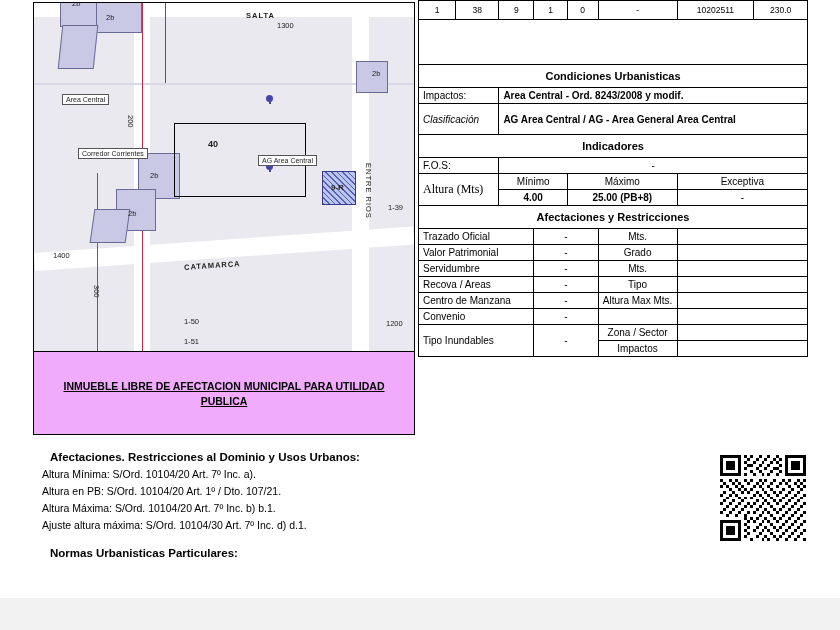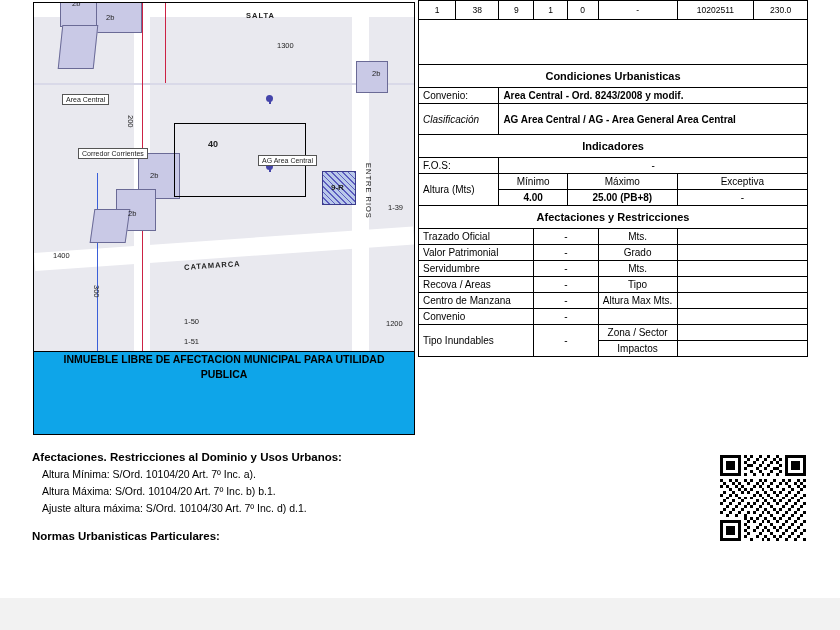--- a/index.html
+++ b/index.html
@@ -30,22 +30,22 @@
     overflow:hidden;
     background:#fff;
   }
   .map{
     position:absolute;left:0;top:0;width:380px;height:348px;
     background:#e9e9ef;
     overflow:hidden;
   }
   .mapfooter{
     position:absolute;left:0;top:348px;width:380px;height:83px;
-    background:#0ea5e9;border-top:1px solid #000;
-    display:flex;align-items:flex-start;justify-content:center;text-align:center;
+    background:#f0abfc;border-top:1px solid #000;
+    display:flex;align-items:center;justify-content:center;text-align:center;text-decoration:underline;
   }
   .mapfooter span{
     display:block;width:340px;font-weight:bold;font-size:10.5px;line-height:15px;
   }
 
   
   .blk{position:absolute;background:#c9c9e6;border:1px solid #6a6a96;}
   .street{position:absolute;background:#ffffff;}
   .maplbl{position:absolute;font-size:7.5px;color:#222;white-space:nowrap;}
   .maplbl.box{background:#fff;border:1px solid #555;padding:1px 3px;font-size:7px;}
@@ -82,21 +82,21 @@
   .val{font-weight:bold;font-size:10px;}
   .ctr{text-align:center;}
   .blank-row td{height:40px;border-left:1px solid #000;border-right:1px solid #000;border-top:none;border-bottom:none;}
 
   
   .notes{
     position:absolute;left:0;top:437px;width:840px;height:160px;background:#fff;
     padding:14px 0 0 0;
   }
   .notes h3{
-    margin:0 0 4px 32px;font-size:11.5px;font-weight:bold;
+    margin:0 0 4px 50px;font-size:11.5px;font-weight:bold;
   }
   .notes p{
     margin:0 0 2px 42px;font-size:10.5px;line-height:15px;
   }
   .notes h3.second{margin-top:14px;}
   .qr{
     position:absolute;right:32px;top:14px;width:92px;height:92px;background:#fff;
     padding:3px;box-sizing:border-box;border:1px solid #fff;
   }
   .qr svg{display:block;}
@@ -132,21 +132,21 @@
         <div class="blk" style="left:82px;top:186px;width:38px;height:40px;"></div>
         <div class="blk" style="left:58px;top:206px;width:34px;height:32px;transform:skewX(-8deg);"></div>
 
         <div class="parcel" style="left:140px;top:120px;width:130px;height:72px;"></div>
         <div class="hatch" style="left:288px;top:168px;width:32px;height:32px;"></div>
 
         <div class="pin" style="left:232px;top:92px;"></div>
         <div class="pin" style="left:232px;top:160px;"></div>
 
         <div class="maplbl bold" style="left:212px;top:8px;letter-spacing:1px;">SALTA</div>
-        <div class="maplbl" style="left:243px;top:18px;margin-top:20px;">1300</div>
+        <div class="maplbl" style="left:243px;top:18px;">1300</div>
         <div class="maplbl" style="left:330px;top:160px;writing-mode:vertical-rl;letter-spacing:1px;">ENTRE RIOS</div>
         <div class="maplbl bold" style="left:150px;top:258px;transform:rotate(-4deg);letter-spacing:1px;">CATAMARCA</div>
 
         <div class="maplbl box" style="left:28px;top:91px;">Area Central</div>
         <div class="maplbl box" style="left:44px;top:145px;">Corredor Corrientes</div>
         <div class="maplbl box" style="left:224px;top:152px;">AG Area Central</div>
 
         <div class="maplbl" style="left:72px;top:10px;">2b</div>
         <div class="maplbl" style="left:38px;top:-4px;">2b</div>
         <div class="maplbl" style="left:338px;top:66px;">2b</div>
@@ -182,37 +182,37 @@
           <td style="width:62px;">230.0</td>
         </tr>
         <tr class="blank-row">
           <td colspan="8"></td>
         </tr>
 
         <tr>
           <td class="hdr" colspan="8">Condiciones Urbanisticas</td>
         </tr>
         <tr>
-          <td class="lbl" colspan="2" style="width:78px;">Convenio:</td>
+          <td class="lbl" colspan="2" style="width:78px;">Impactos:</td>
           <td class="val" colspan="6">Area Central - Ord. 8243/2008 y modif.</td>
         </tr>
         <tr>
           <td class="lbl" colspan="2" style="height:26px;font-style:italic;">Clasificación</td>
           <td class="val" colspan="6">AG Area Central / AG - Area General Area Central</td>
         </tr>
 
         <tr>
           <td class="hdr" colspan="8">Indicadores</td>
         </tr>
         <tr>
           <td class="lbl" colspan="2">F.O.S:</td>
           <td class="ctr" colspan="6">-</td>
         </tr>
         <tr>
-          <td class="lbl" rowspan="2" colspan="2" style="font-size:10px;">Altura (Mts)</td>
+          <td class="lbl" rowspan="2" colspan="2" style="font-size:12px;font-family:Liberation Serif, serif;">Altura (Mts)</td>
           <td class="ctr" colspan="2">Mínimo</td>
           <td class="ctr" colspan="2">Máximo</td>
           <td class="ctr" colspan="2">Exceptiva</td>
         </tr>
         <tr>
           <td class="ctr val" colspan="2">4.00</td>
           <td class="ctr val" colspan="2">25.00 (PB+8)</td>
           <td class="ctr" colspan="2">-</td>
         </tr>
 
@@ -267,20 +267,21 @@
           <td colspan="2"></td>
         </tr>
       </tbody>
         </table>
     </div>
   </div>
 
   <div class="notes">
     <h3>Afectaciones. Restricciones al Dominio y Usos Urbanos:</h3>
     <p>Altura Mínima: S/Ord. 10104/20 Art. 7º Inc. a).</p>
+    <p>Altura en PB: S/Ord. 10104/20 Art. 1º / Dto. 107/21.</p>
     <p>Altura Máxima: S/Ord. 10104/20 Art. 7º Inc. b) b.1.</p>
     <p>Ajuste altura máxima: S/Ord. 10104/30 Art. 7º Inc. d) d.1.</p>
     <h3 class="second">Normas Urbanisticas Particulares:</h3>
 
     <div class="qr">
       <svg width="86" height="86" viewBox="0 0 29 29" shape-rendering="crispEdges">
         <rect width="29" height="29" fill="#ffffff"></rect>
         <g fill="#000000">
           <rect x="0" y="0" width="7" height="1"></rect>
             <rect x="0" y="6" width="7" height="1"></rect>

